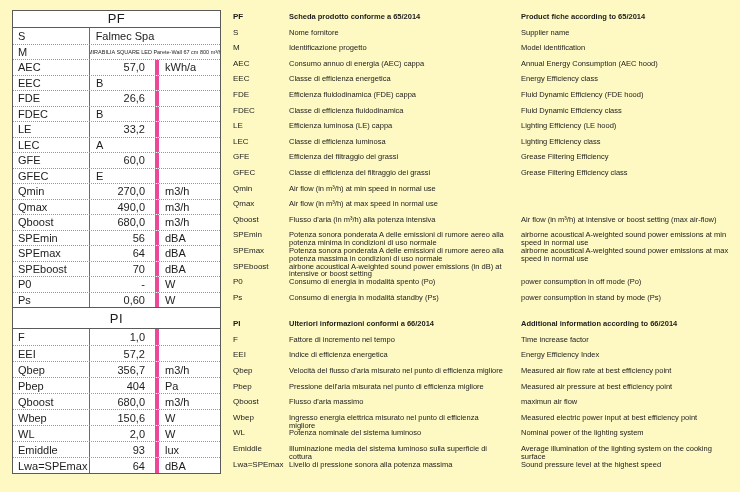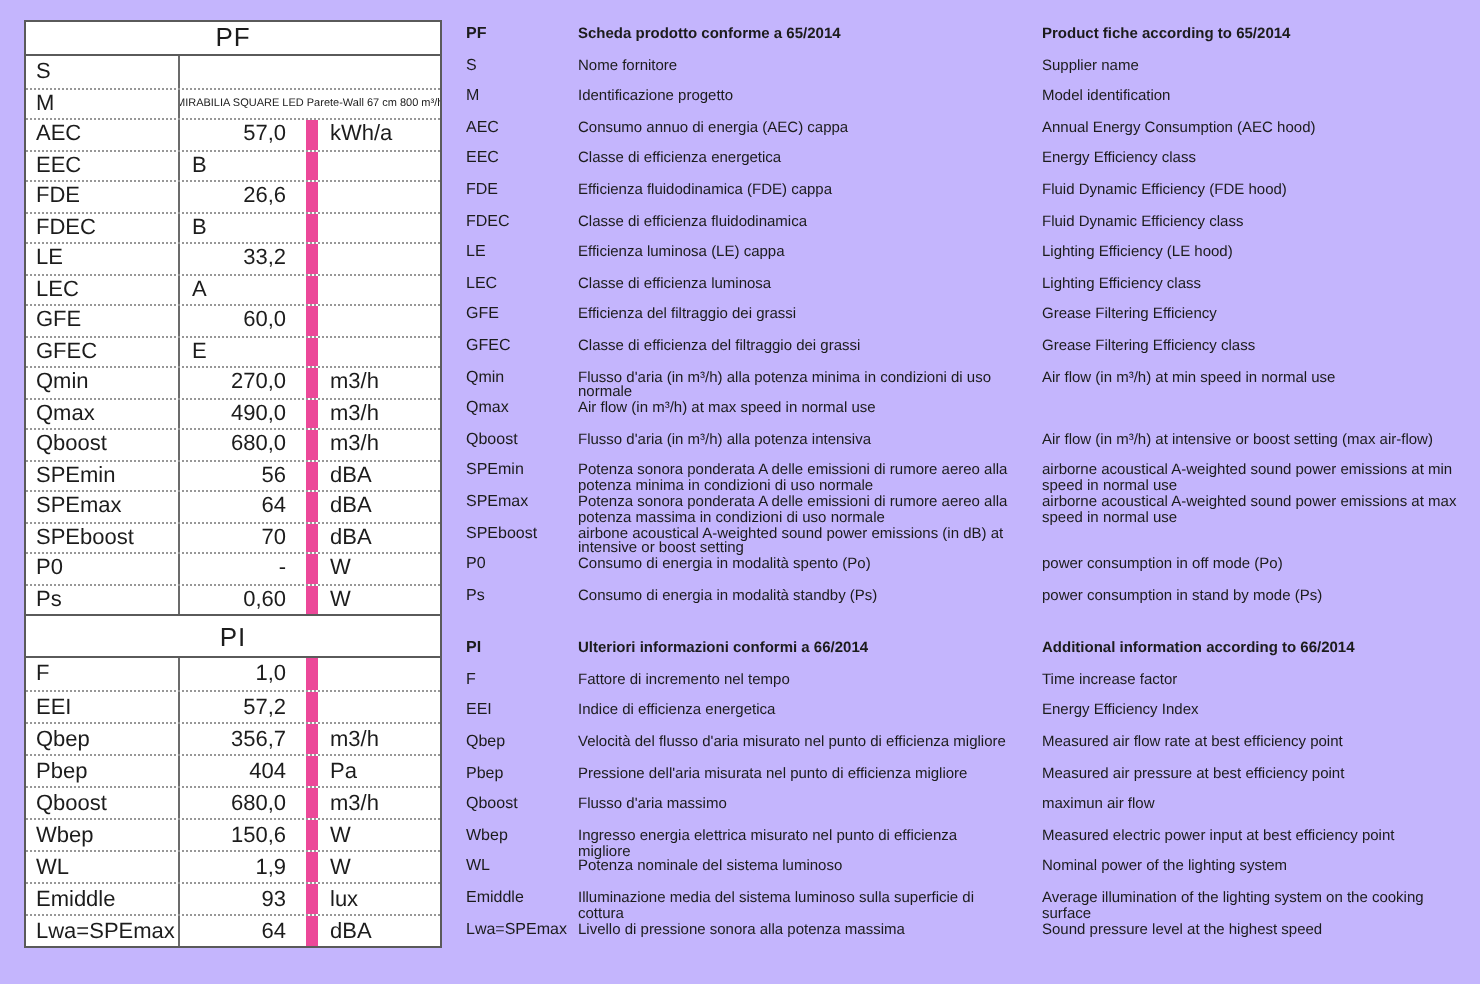--- a/index.html
+++ b/index.html
@@ -2,40 +2,40 @@
 <html><head>
 <meta charset="utf-8">
 <style>
   * { margin:0; padding:0; box-sizing:border-box; }
   html,body { background:#ffffff; }
   body {
     width:740px; height:492px; position:relative; overflow:hidden;
     font-family:"Liberation Sans", sans-serif; color:#1c1c1c;
     -webkit-font-smoothing:antialiased;
   }
-  .sheet { position:absolute; inset:0; background:#c4b5fd; }
+  .sheet { position:absolute; inset:0; background:#fef9c3; }
 
   
   .ptable {
     position:absolute; left:12px; top:10px; width:209px;
     border:1px solid #5a5a5a; background:#ffffff;
   }
   .thead {
     height:17px; line-height:16px; text-align:center;
     font-size:13px; letter-spacing:0.5px;
     border-bottom:1px solid #5a5a5a;
   }
   .thead.later { border-top:1px solid #5a5a5a; height:22px; line-height:21px; }
   .trow { display:flex; align-items:stretch; }
   .tbody .trow + .trow { border-top:1px dotted #979797; }
   .tbody.s0 .trow { height:15.5px; }
   .tbody.s1 .trow { height:16px; }
   .tcell { display:flex; align-items:center; font-size:11px; overflow:hidden; }
   .tlabel { width:77px; padding-left:5px; border-right:1px solid #6b6b6b; }
-  .tvalue { width:69px; border-right:6px solid #ec4899; }
+  .tvalue { width:69px; border-right:4px solid #ec4899; }
   .trow.span .tvalue { width:131px; border-right:none; }
   .tvalue.right { justify-content:flex-end; padding-right:10px; }
   .tvalue.left { justify-content:flex-start; padding-left:6px; }
   .tvalue.center { justify-content:center; }
   .tvalue.small { font-size:5.5px; white-space:nowrap; letter-spacing:0; }
   .tunit { flex:1; padding-left:6px; }
 
   
   .desc { position:absolute; left:233px; top:13px; width:505px; }
   .drow {
@@ -51,20 +51,21 @@
 </style>
 </head>
 <body>
 
 <div class="sheet">
   <div class="ptable">
       <div class="thead">PF</div>
       <div class="tbody s0">
         <div class="trow span">
           <div class="tcell tlabel">S</div>
+          <div class="tcell tvalue left">Falmec Spa</div>
         </div>
         <div class="trow span">
           <div class="tcell tlabel">M</div>
           <div class="tcell tvalue center small">MIRABILIA SQUARE LED Parete-Wall 67 cm 800 m³/h</div>
         </div>
         <div class="trow">
           <div class="tcell tlabel">AEC</div>
           <div class="tcell tvalue right">57,0</div>
           <div class="tcell tunit">kWh/a</div>
         </div>
@@ -171,21 +172,21 @@
           <div class="tcell tvalue right">680,0</div>
           <div class="tcell tunit">m3/h</div>
         </div>
         <div class="trow">
           <div class="tcell tlabel">Wbep</div>
           <div class="tcell tvalue right">150,6</div>
           <div class="tcell tunit">W</div>
         </div>
         <div class="trow">
           <div class="tcell tlabel">WL</div>
-          <div class="tcell tvalue right">1,9</div>
+          <div class="tcell tvalue right">2,0</div>
           <div class="tcell tunit">W</div>
         </div>
         <div class="trow">
           <div class="tcell tlabel">Emiddle</div>
           <div class="tcell tvalue right">93</div>
           <div class="tcell tunit">lux</div>
         </div>
         <div class="trow">
           <div class="tcell tlabel">Lwa=SPEmax</div>
           <div class="tcell tvalue right">64</div>
@@ -244,21 +245,20 @@
         <div class="dit">Efficienza del filtraggio dei grassi</div>
         <div class="den">Grease Filtering Efficiency</div>
       </div>
       <div class="drow">
         <div class="dcode">GFEC</div>
         <div class="dit">Classe di efficienza del filtraggio dei grassi</div>
         <div class="den">Grease Filtering Efficiency class</div>
       </div>
       <div class="drow">
         <div class="dcode">Qmin</div>
-        <div class="dit">Flusso d'aria (in m³/h) alla potenza minima in condizioni di uso normale</div>
         <div class="den">Air flow (in m³/h) at min speed in normal use</div>
       </div>
       <div class="drow">
         <div class="dcode">Qmax</div>
         <div class="den">Air flow (in m³/h) at max speed in normal use</div>
       </div>
       <div class="drow">
         <div class="dcode">Qboost</div>
         <div class="dit">Flusso d'aria (in m³/h) alla potenza intensiva</div>
         <div class="den">Air flow (in m³/h) at intensive or boost setting (max air-flow)</div>

